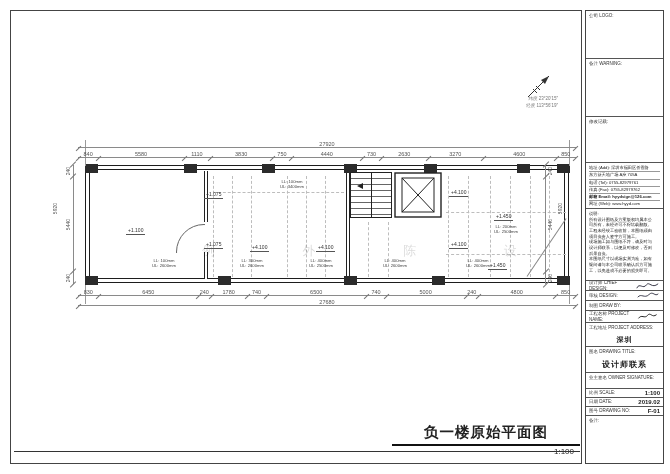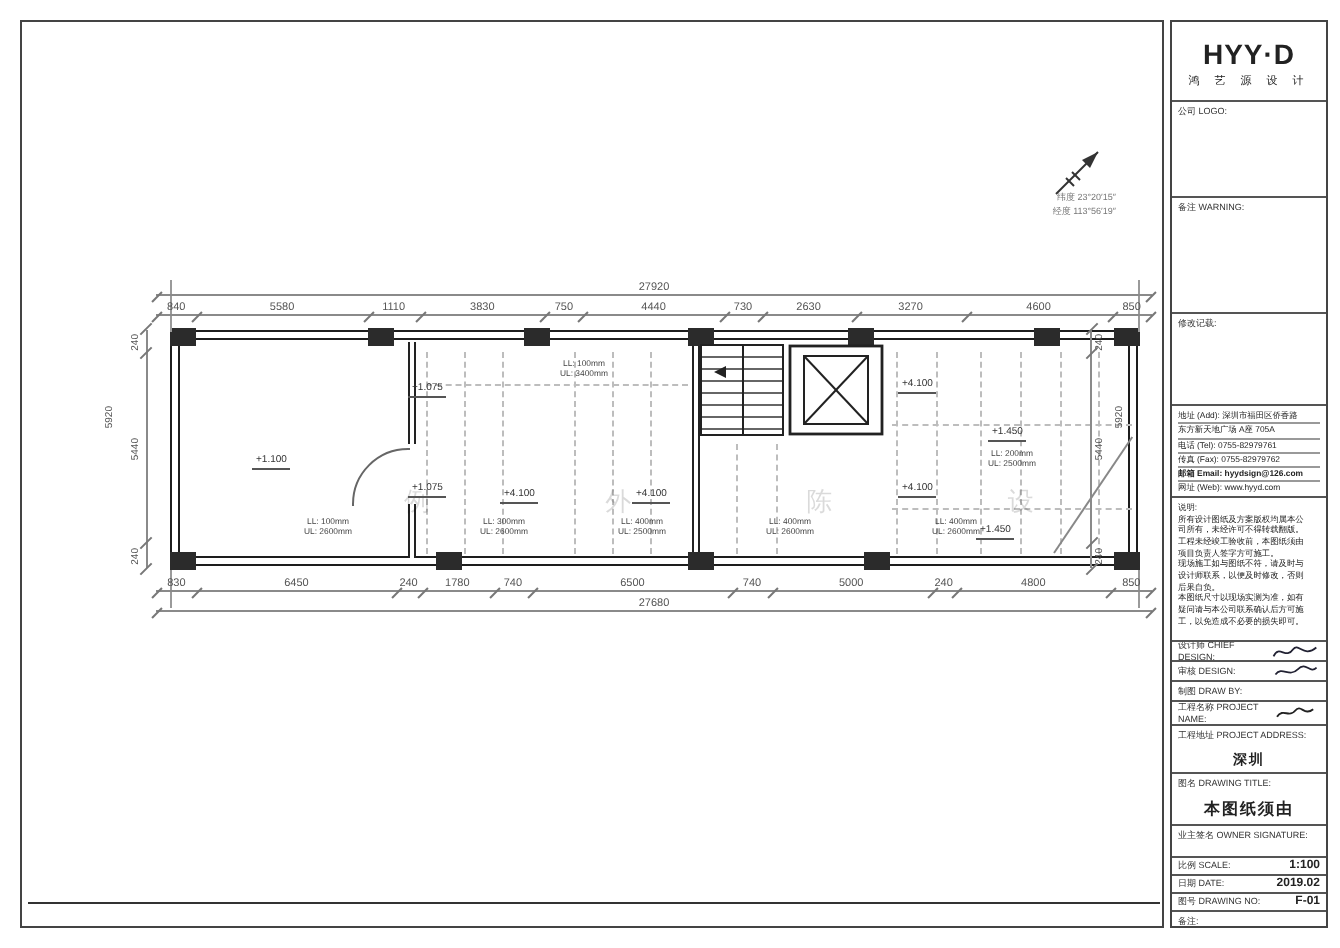--- a/index.html
+++ b/index.html
@@ -236,27 +236,27 @@
     </div>
   <div class="beam" style="left:494px;top:224px;">
     <div>LL: 200mm</div>
       <div>UL: 2500mm</div>
     </div>
   <div class="beam" style="left:466px;top:258px;">
     <div>LL: 400mm</div>
       <div>UL: 2600mm</div>
     </div>
 
+  <div class="main-title">
+    <div class="t">负一楼原始平面图</div>
+    <div class="s">1:100</div>
+  </div>
   <div class="long-rule"></div>
 
   <div class="panel">
-    <div class="prow" style="height:40px;">
-      <div class="logo-big">HYY·D</div>
-      <div class="logo-sub">鸿 艺 源 设 计</div>
-    </div>
     <div class="prow" style="height:48px;">
       <div class="plabel">公司 LOGO:</div>
     </div>
     <div class="prow" style="height:58px;">
       <div class="plabel">备注 WARNING:</div>
     </div>
     <div class="prow" style="height:46px;">
       <div class="plabel">修改记载:</div>
     </div>
     <div class="prow" style="height:46px;">
@@ -300,21 +300,21 @@
       <svg width="26" height="11" viewBox="0 0 30 11">
         <path d="M2 8 C6 2 10 9 14 4 S20 8 26 3" fill="none" stroke="#222" stroke-width="1.3"></path>
         </svg>
     </div>
     <div class="prow" style="height:24px;">
       <div class="plabel">工程地址 PROJECT ADDRESS:</div>
       <div class="center-val">深圳</div>
     </div>
     <div class="prow" style="height:26px;">
       <div class="plabel">图名 DRAWING TITLE:</div>
-      <div class="center-val big">本图纸须由</div>
+      <div class="center-val big">设计师联系</div>
     </div>
     <div class="prow" style="height:16px;">
       <div class="plabel">业主签名 OWNER SIGNATURE:</div>
     </div>
     <div class="prow kv" style="height:9px;">
       <span class="plabel">比例 SCALE:</span>
       <span class="v">1:100</span>
     </div>
     <div class="prow kv" style="height:9px;">
       <span class="plabel">日期 DATE:</span>

